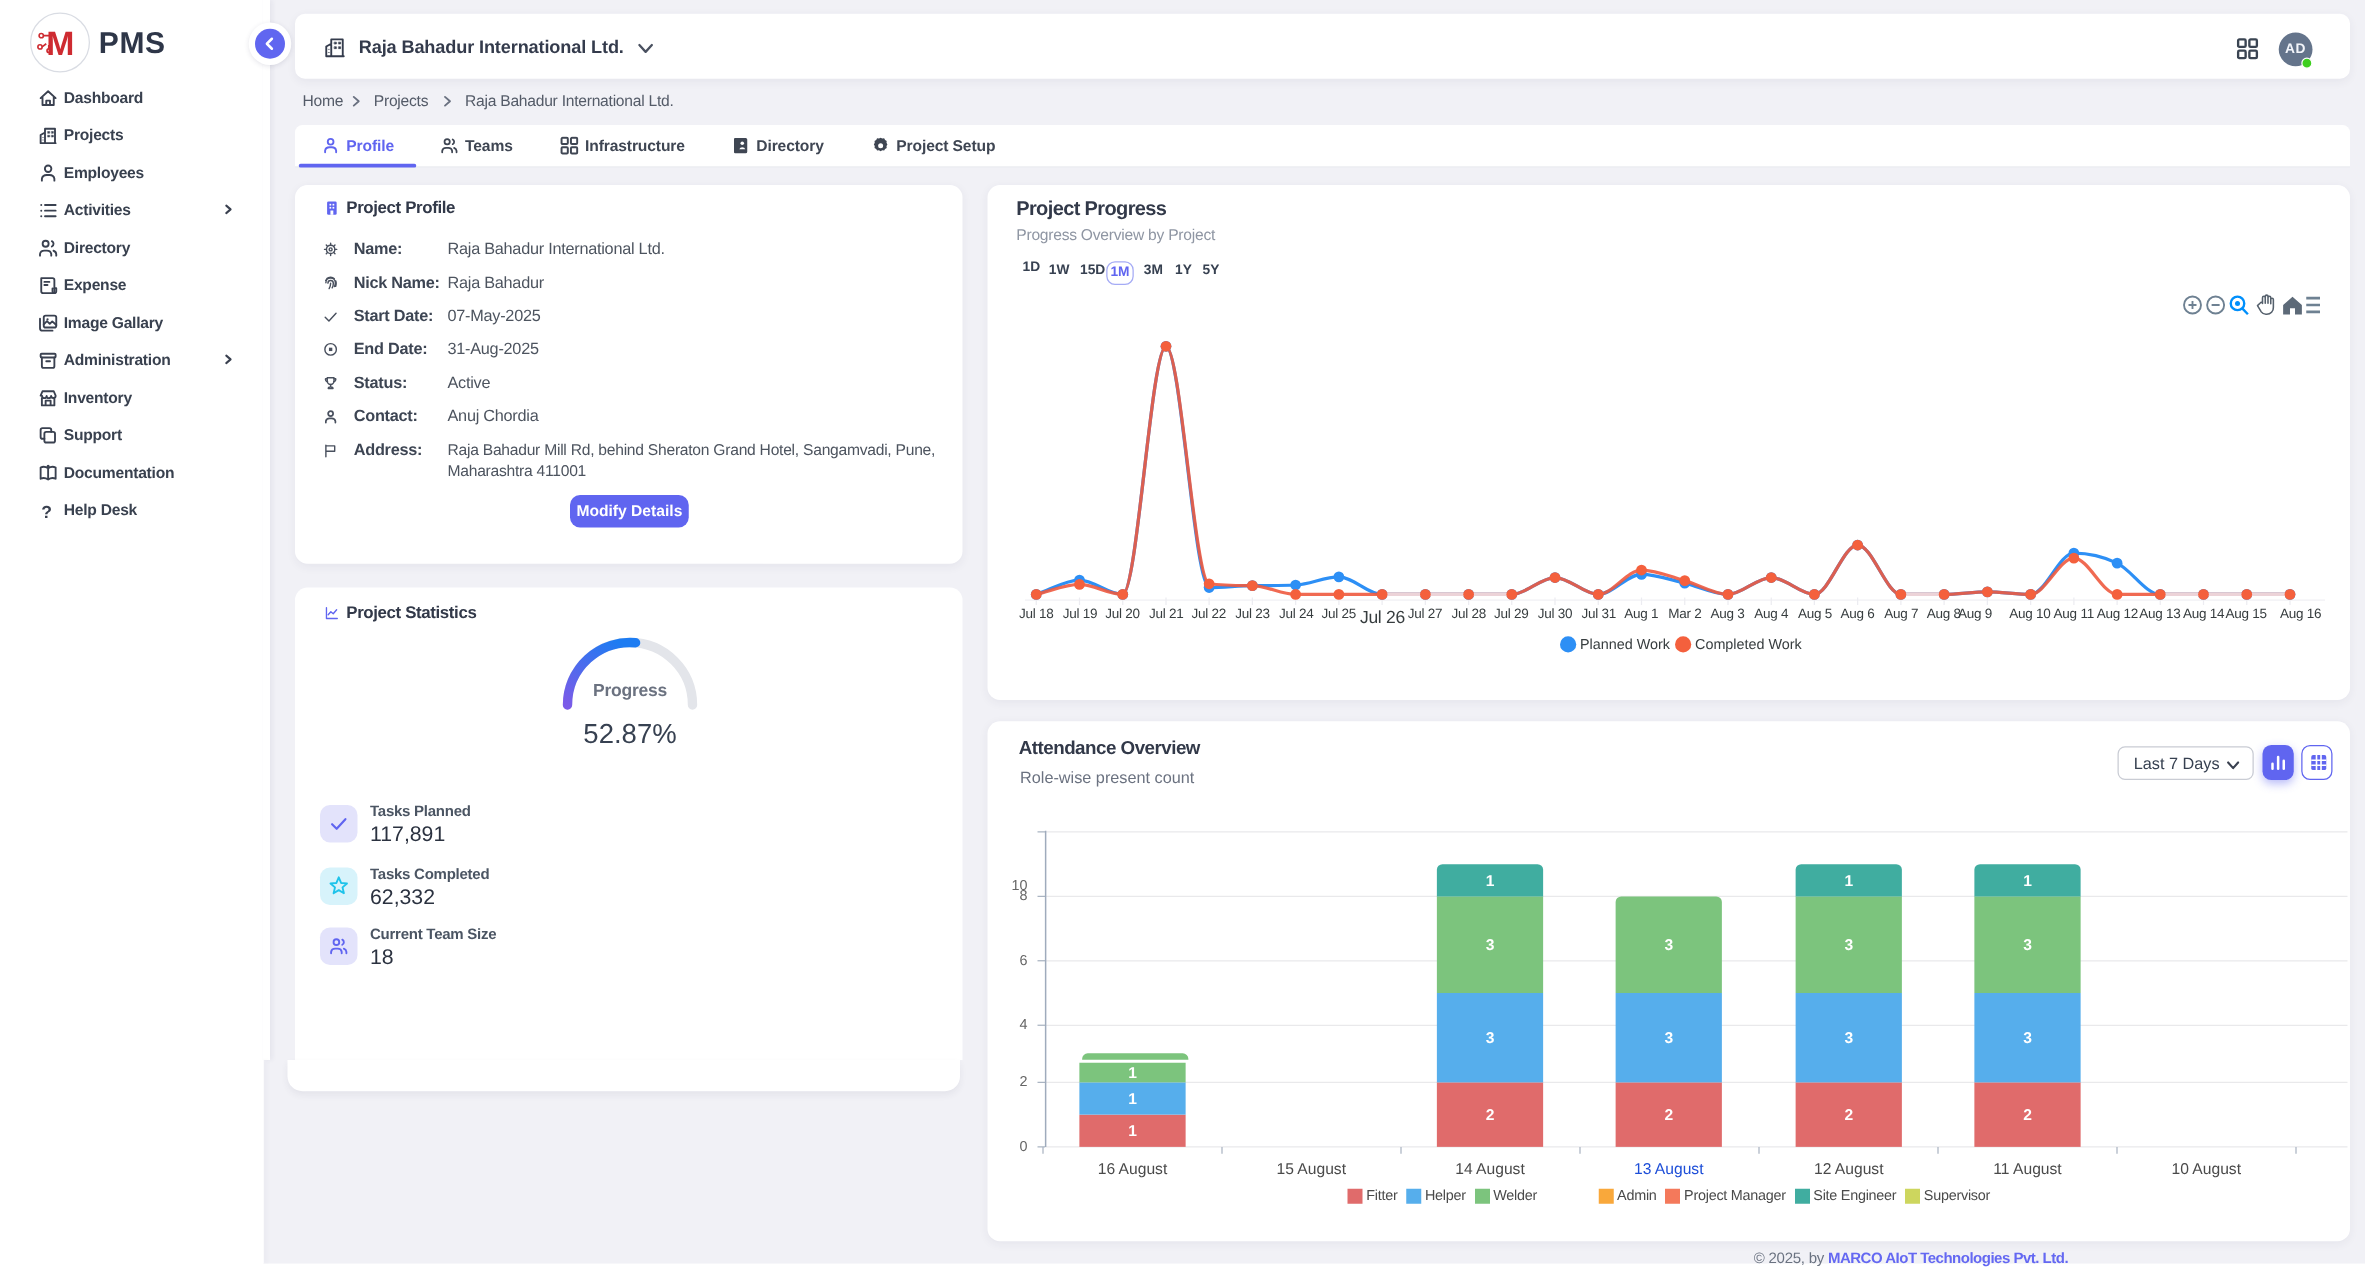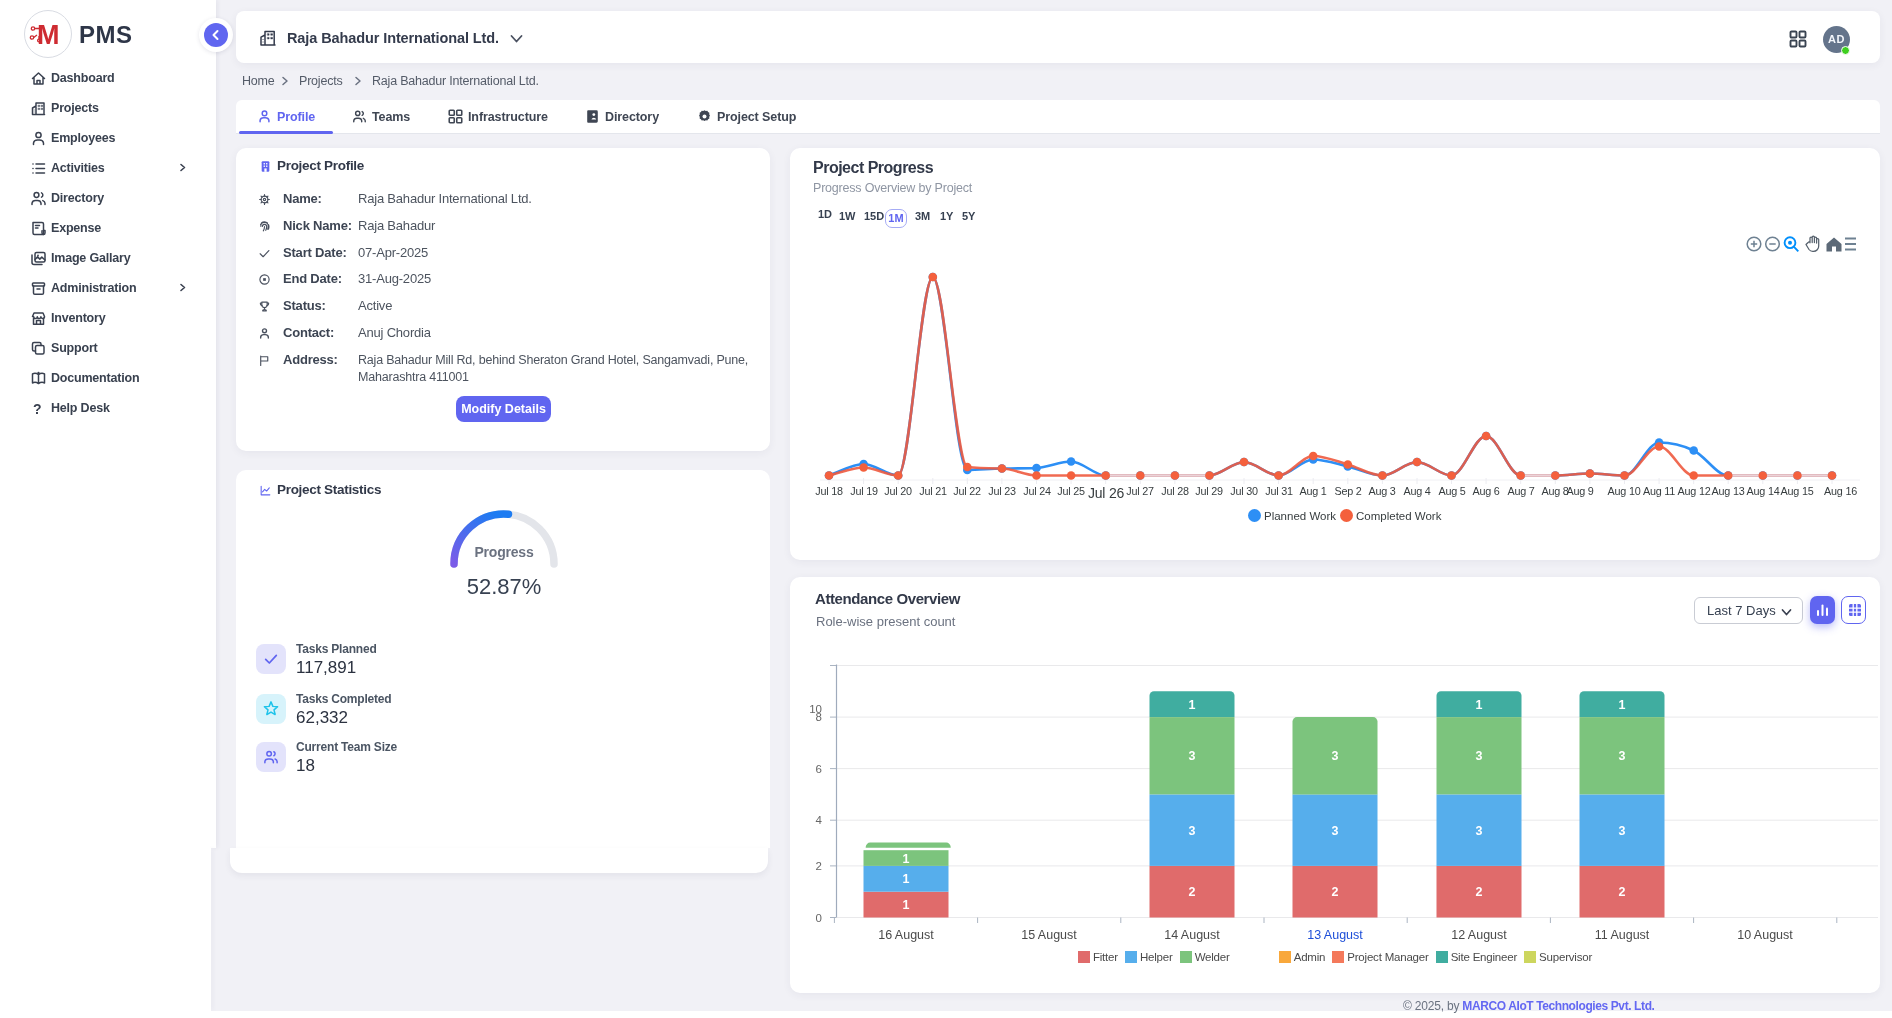--- a/index.html
+++ b/index.html
@@ -252,21 +252,21 @@
 <div class="pval" style="top:191px;">Raja Bahadur International Ltd.</div>
 <svg class="picon" style="top:220px;" width="13" height="13" viewBox="0 0 24 24" stroke="#49505e" stroke-width="2.1" stroke-linecap="round" stroke-linejoin="round" fill="none">
     <path d="M6.4 5.3 a8 8 0 0 1 11.1 .2 M4.7 8.4 a8 8 0 0 1 .9 -1.3 M19.5 8.7 a8.5 8.5 0 0 1 .7 3.8 c0 1.5-.3 3-.8 4.3 M5 11.5 a7 7 0 0 1 14 -.3 c0 2-.4 4-1.2 5.8 M8 12 a4 4 0 0 1 8 0 c0 2.5-.6 5-1.7 7 M12 12 c0 3-.8 5.8-2.2 8"></path>
   </svg>
 <div class="plabel" style="top:218px;">Nick Name:</div>
 <div class="pval" style="top:218px;">Raja Bahadur</div>
 <svg class="picon" style="top:247px;" width="13" height="13" viewBox="0 0 24 24" stroke="#49505e" stroke-width="2.1" stroke-linecap="round" stroke-linejoin="round" fill="none">
     <path d="M4 12.5 L9.5 18 L20 6.5"></path>
   </svg>
 <div class="plabel" style="top:245px;">Start Date:</div>
-<div class="pval" style="top:245px;">07-Apr-2025</div>
+<div class="pval" style="top:245px;">07-May-2025</div>
 <svg class="picon" style="top:273px;" width="13" height="13" viewBox="0 0 24 24" stroke="#49505e" stroke-width="2.1" stroke-linecap="round" stroke-linejoin="round" fill="none">
     <circle cx="12" cy="12" r="8.5"></circle>
     <rect x="9.5" y="9.5" width="5" height="5" fill="#49505e" stroke="none"></rect>
   </svg>
 <div class="plabel" style="top:271px;">End Date:</div>
 <div class="pval" style="top:271px;">31-Aug-2025</div>
 <svg class="picon" style="top:300px;" width="13" height="13" viewBox="0 0 24 24" stroke="#49505e" stroke-width="2.1" stroke-linecap="round" stroke-linejoin="round" fill="none">
     <path d="M7 4 H17 V9 a5 5 0 0 1 -10 0 Z"></path>
     <path d="M7 5.5 H4.5 a3.5 3.5 0 0 0 3 4.5 M17 5.5 H19.5 a3.5 3.5 0 0 1 -3 4.5"></path>
     <path d="M12 14 V17 M8.5 20 a3.5 2.5 0 0 1 7 0 Z"></path>
@@ -465,21 +465,21 @@
 <div class="abs" style="left:977px; top:485px; width:50px; text-align:center; font-size:10.8px; letter-spacing:-0.2px; color:#373d3f;">Jul 23</div>
 <div class="abs" style="left:1012px; top:485px; width:50px; text-align:center; font-size:10.8px; letter-spacing:-0.2px; color:#373d3f;">Jul 24</div>
 <div class="abs" style="left:1046px; top:485px; width:50px; text-align:center; font-size:10.8px; letter-spacing:-0.2px; color:#373d3f;">Jul 25</div>
 <div class="abs" style="left:1081px; top:485px; width:50px; text-align:center; font-size:14px; letter-spacing:-0.2px; color:#373d3f;">Jul 26</div>
 <div class="abs" style="left:1115px; top:485px; width:50px; text-align:center; font-size:10.8px; letter-spacing:-0.2px; color:#373d3f;">Jul 27</div>
 <div class="abs" style="left:1150px; top:485px; width:50px; text-align:center; font-size:10.8px; letter-spacing:-0.2px; color:#373d3f;">Jul 28</div>
 <div class="abs" style="left:1184px; top:485px; width:50px; text-align:center; font-size:10.8px; letter-spacing:-0.2px; color:#373d3f;">Jul 29</div>
 <div class="abs" style="left:1219px; top:485px; width:50px; text-align:center; font-size:10.8px; letter-spacing:-0.2px; color:#373d3f;">Jul 30</div>
 <div class="abs" style="left:1254px; top:485px; width:50px; text-align:center; font-size:10.8px; letter-spacing:-0.2px; color:#373d3f;">Jul 31</div>
 <div class="abs" style="left:1288px; top:485px; width:50px; text-align:center; font-size:10.8px; letter-spacing:-0.2px; color:#373d3f;">Aug 1</div>
-<div class="abs" style="left:1323px; top:485px; width:50px; text-align:center; font-size:10.8px; letter-spacing:-0.2px; color:#373d3f;">Sep 2</div>
+<div class="abs" style="left:1323px; top:485px; width:50px; text-align:center; font-size:10.8px; letter-spacing:-0.2px; color:#373d3f;">Mar 2</div>
 <div class="abs" style="left:1357px; top:485px; width:50px; text-align:center; font-size:10.8px; letter-spacing:-0.2px; color:#373d3f;">Aug 3</div>
 <div class="abs" style="left:1392px; top:485px; width:50px; text-align:center; font-size:10.8px; letter-spacing:-0.2px; color:#373d3f;">Aug 4</div>
 <div class="abs" style="left:1427px; top:485px; width:50px; text-align:center; font-size:10.8px; letter-spacing:-0.2px; color:#373d3f;">Aug 5</div>
 <div class="abs" style="left:1461px; top:485px; width:50px; text-align:center; font-size:10.8px; letter-spacing:-0.2px; color:#373d3f;">Aug 6</div>
 <div class="abs" style="left:1496px; top:485px; width:50px; text-align:center; font-size:10.8px; letter-spacing:-0.2px; color:#373d3f;">Aug 7</div>
 <div class="abs" style="left:1530px; top:485px; width:50px; text-align:center; font-size:10.8px; letter-spacing:-0.2px; color:#373d3f;">Aug 8</div>
 <div class="abs" style="left:1565px; top:485px; width:30px; text-align:center; font-size:10.8px; letter-spacing:-0.2px; color:#373d3f;">Aug 9</div>
 <div class="abs" style="left:1599px; top:485px; width:50px; text-align:center; font-size:10.8px; letter-spacing:-0.2px; color:#373d3f;">Aug 10</div>
 <div class="abs" style="left:1634px; top:485px; width:50px; text-align:center; font-size:10.8px; letter-spacing:-0.2px; color:#373d3f;">Aug 11</div>
 <div class="abs" style="left:1669px; top:485px; width:50px; text-align:center; font-size:10.8px; letter-spacing:-0.2px; color:#373d3f;">Aug 12</div>

